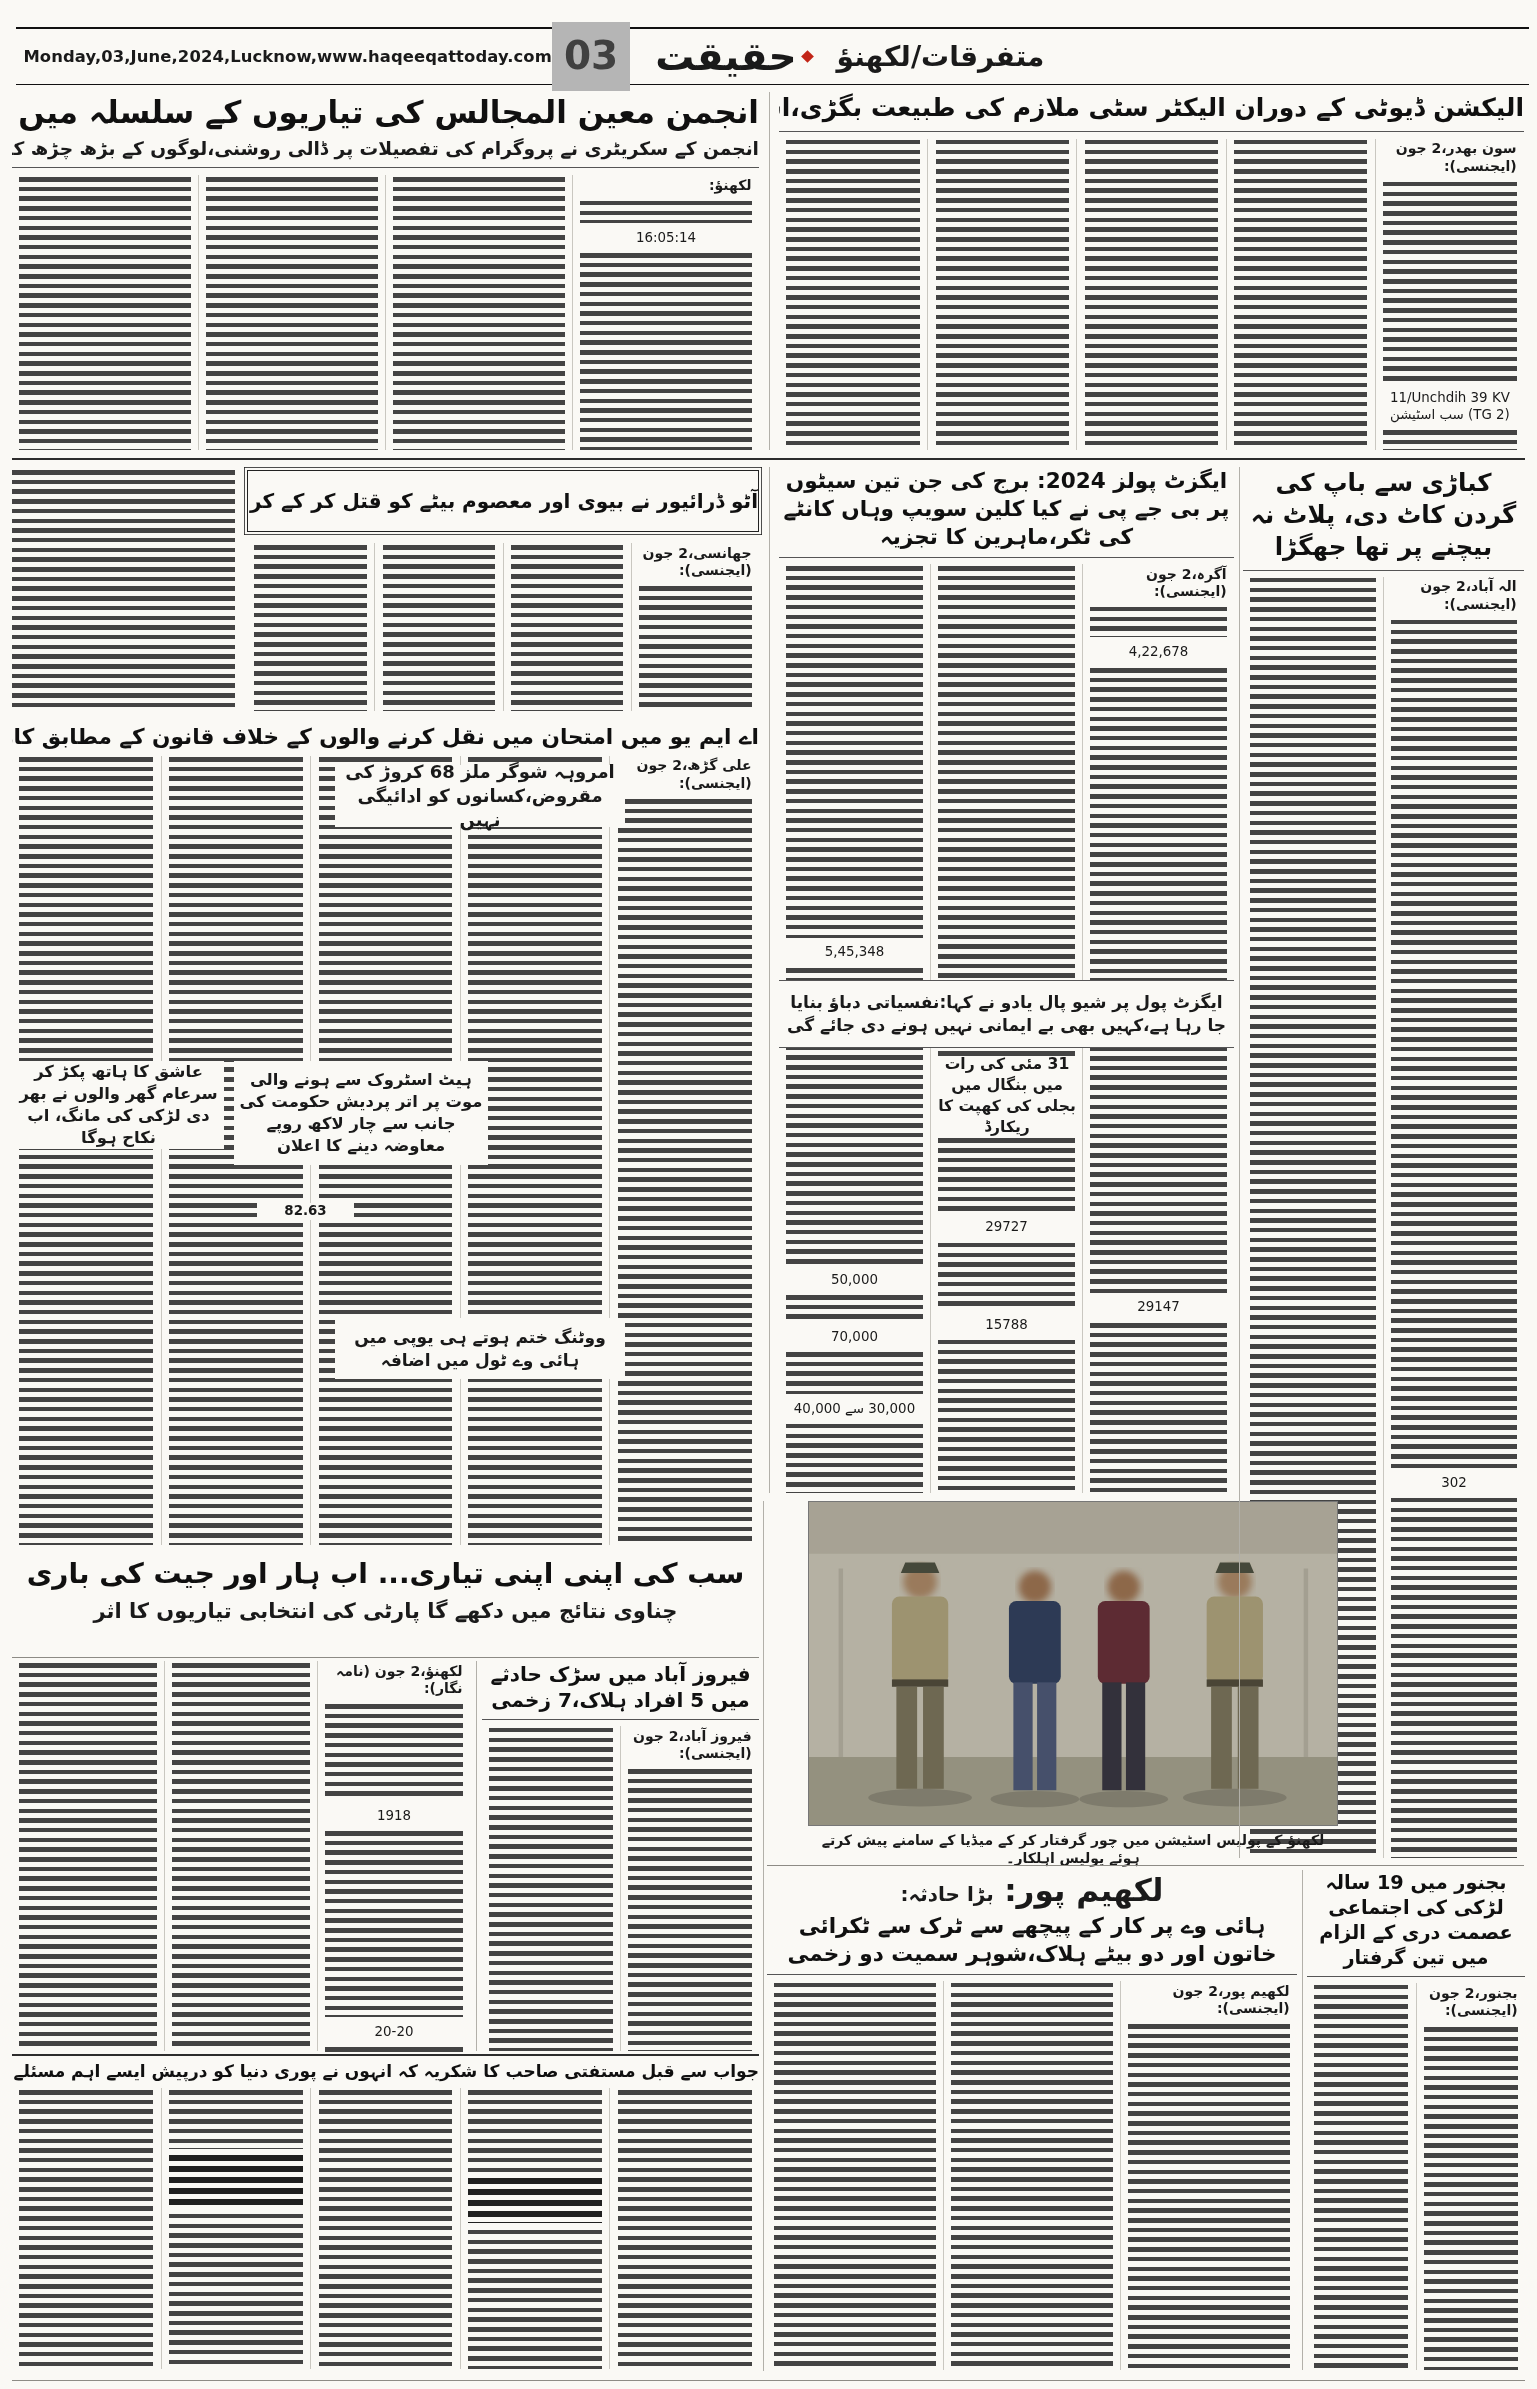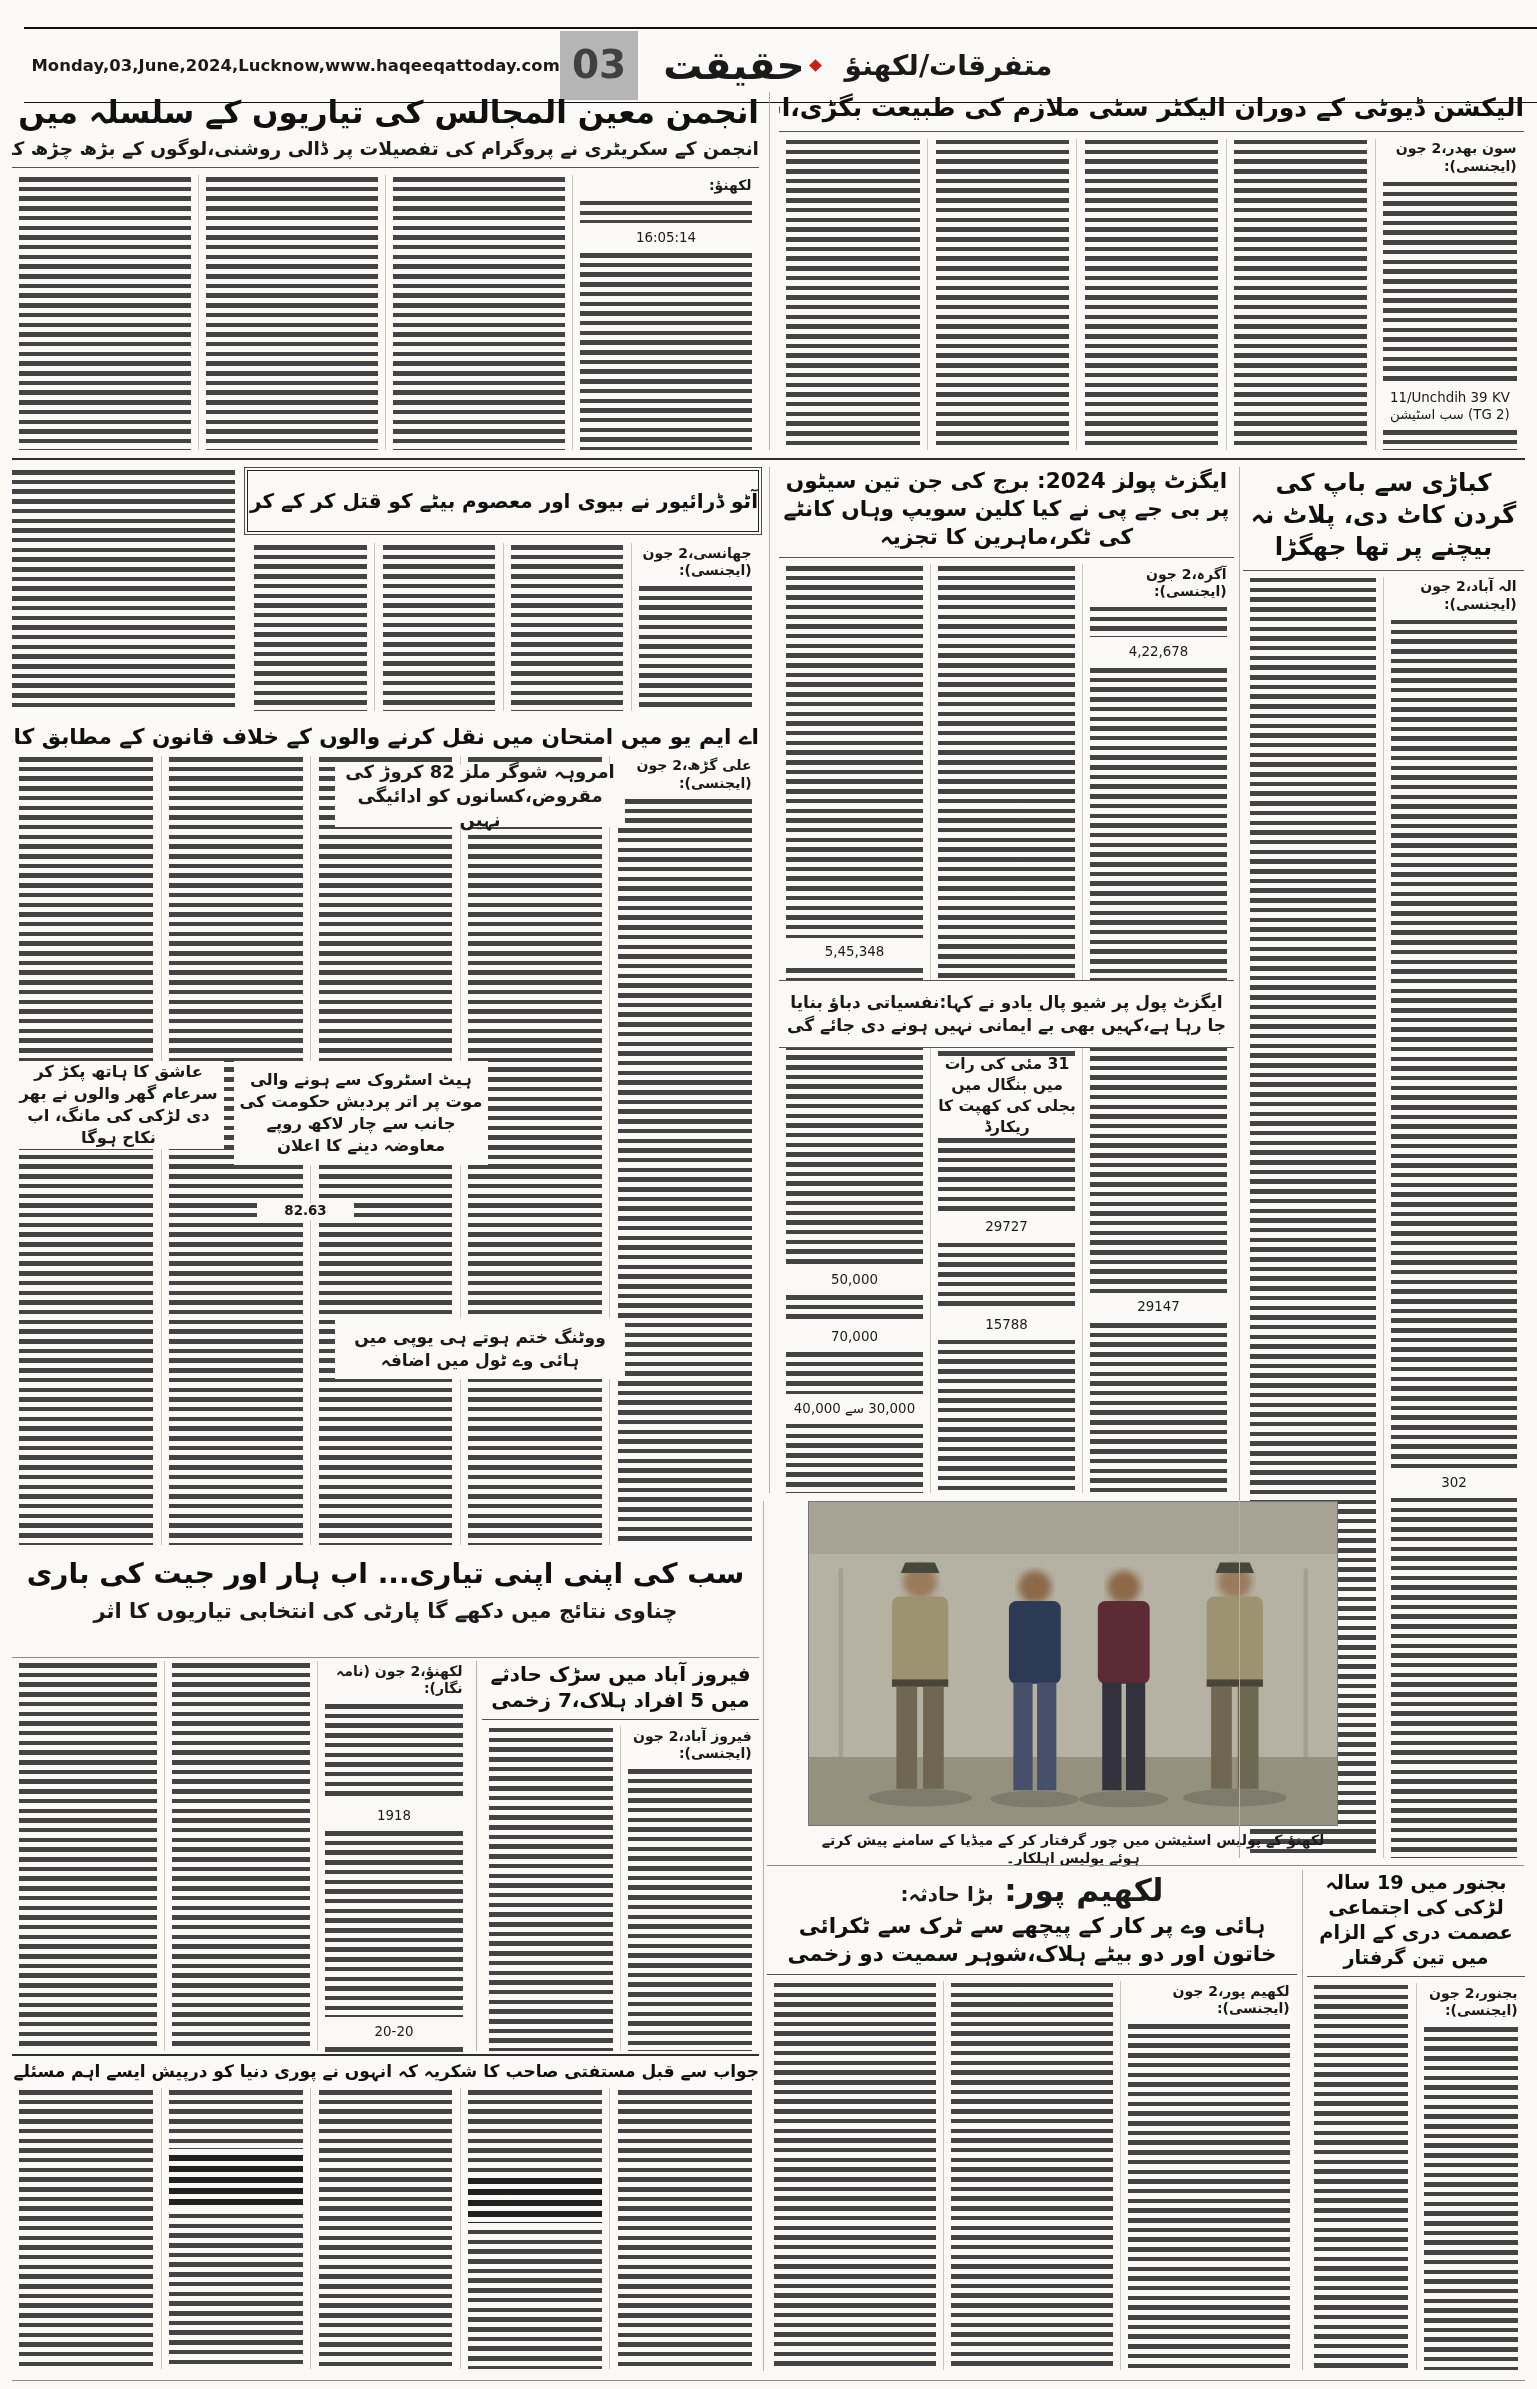--- a/index.html
+++ b/index.html
@@ -18,21 +18,21 @@
   .tx.bold-line{background-image:repeating-linear-gradient(to bottom,#0d0d0d 0 6px,transparent 6px 11px);}
   .dateline{flex:0 0 auto;font-size:14px;font-weight:bold;line-height:1.25;}
   .frag{flex:0 0 auto;font-size:13.4px;font-weight:normal;line-height:1.25;unicode-bidi:plaintext;text-align:center;}
   .ehead{position:absolute;background:#faf9f5;font-weight:bold;text-align:center;line-height:1.35;
          display:flex;align-items:center;justify-content:center;padding:3px;z-index:3;}
   .eabs{position:absolute;background:#faf9f5;font-weight:bold;z-index:3;text-align:center;unicode-bidi:plaintext;}
   .vr{position:absolute;width:0.7px;background:#b2b0a9;z-index:2;}
   .hrule{position:absolute;height:0.7px;background:#8d8b85;z-index:2;}
   .hrule.thick{height:1.5px;background:#2d2d2d;}
   
-  #hdr{position:absolute;left:24px;top:27px;width:1513px;height:76px;display:flex;align-items:center;
+  #hdr{position:absolute;left:16px;top:27px;width:1513px;height:58px;display:flex;align-items:center;
        border-top:2.2px solid #111;border-bottom:1.5px solid #111;padding:0 7.4px;}
   #hdr .date{font-size:16.4px;font-weight:bold;letter-spacing:0.1px;}
   #hdr .right{margin-left:0;margin-right:auto;display:flex;align-items:center;gap:25px;direction:rtl;}
   #hdr .section{font-size:28px;font-weight:bold;}
   #hdr .mast{font-size:39px;font-weight:bold;display:flex;align-items:center;gap:6px;}
   .mast-dot{width:9px;height:9px;background:#c22517;transform:rotate(45deg);display:inline-block;}
   #hdr .pagenum{background:#b5b5b5;color:#404040;font-size:39px;font-weight:bold;padding:13px 12px;line-height:1.1;}
   
   .headbox{position:absolute;border:0.7px solid #222;box-shadow:0 0 0 2.2px #faf9f5,0 0 0 3px #222;
            display:flex;align-items:center;justify-content:center;background:#faf9f5;}
@@ -146,21 +146,21 @@
       <div class="col">
           <div class="tx"></div>
         </div>
       <div class="col">
           <div class="tx"></div>
         </div>
       <div class="col">
           <div class="tx"></div>
         </div>
     </div>
-    <div class="ehead" style="left:323px;top:42px;width:290px;height:62px;font-size:18px;">امروہہ شوگر ملز 82 کروڑ کی مقروض،کسانوں کو ادائیگی نہیں</div>
+    <div class="ehead" style="left:323px;top:42px;width:290px;height:62px;font-size:18px;">امروہہ شوگر ملز 68 کروڑ کی مقروض،کسانوں کو ادائیگی نہیں</div>
     <div class="ehead" style="left:1.5px;top:338px;width:210px;height:88px;font-size:16.4px;">عاشق کا ہاتھ پکڑ کر سرعام گھر والوں نے بھر دی لڑکی کی مانگ، اب نکاح ہوگا</div>
     <div class="ehead" style="left:222px;top:338px;width:254px;height:104px;font-size:16.4px;">ہیٹ اسٹروک سے ہونے والی موت پر اتر پردیش حکومت کی جانب سے چار لاکھ روپے معاوضہ دینے کا اعلان</div>
     <div class="eabs frag" style="left:245px;top:480px;width:97px;font-size:13.4px;">82.63</div>
     <div class="ehead" style="left:323px;top:595px;width:290px;height:61px;font-size:17px;">ووٹنگ ختم ہوتے ہی یوپی میں ہائی وے ٹول میں اضافہ</div>
   </section>
 
   <section class="zone" style="left:779px;top:467px;width:455px;height:1026px;">
     <div class="h1" style="font-size:21.6px;padding-bottom:6px;border-bottom:0.7px solid #555;">ایگزٹ پولز 2024: برج کی جن تین سیٹوں پر بی جے پی نے کیا کلین سویپ وہاں کانٹے کی ٹکر،ماہرین کا تجزیہ</div>
     <div class="cols" style="margin-top:6px;">
       <div class="col">

